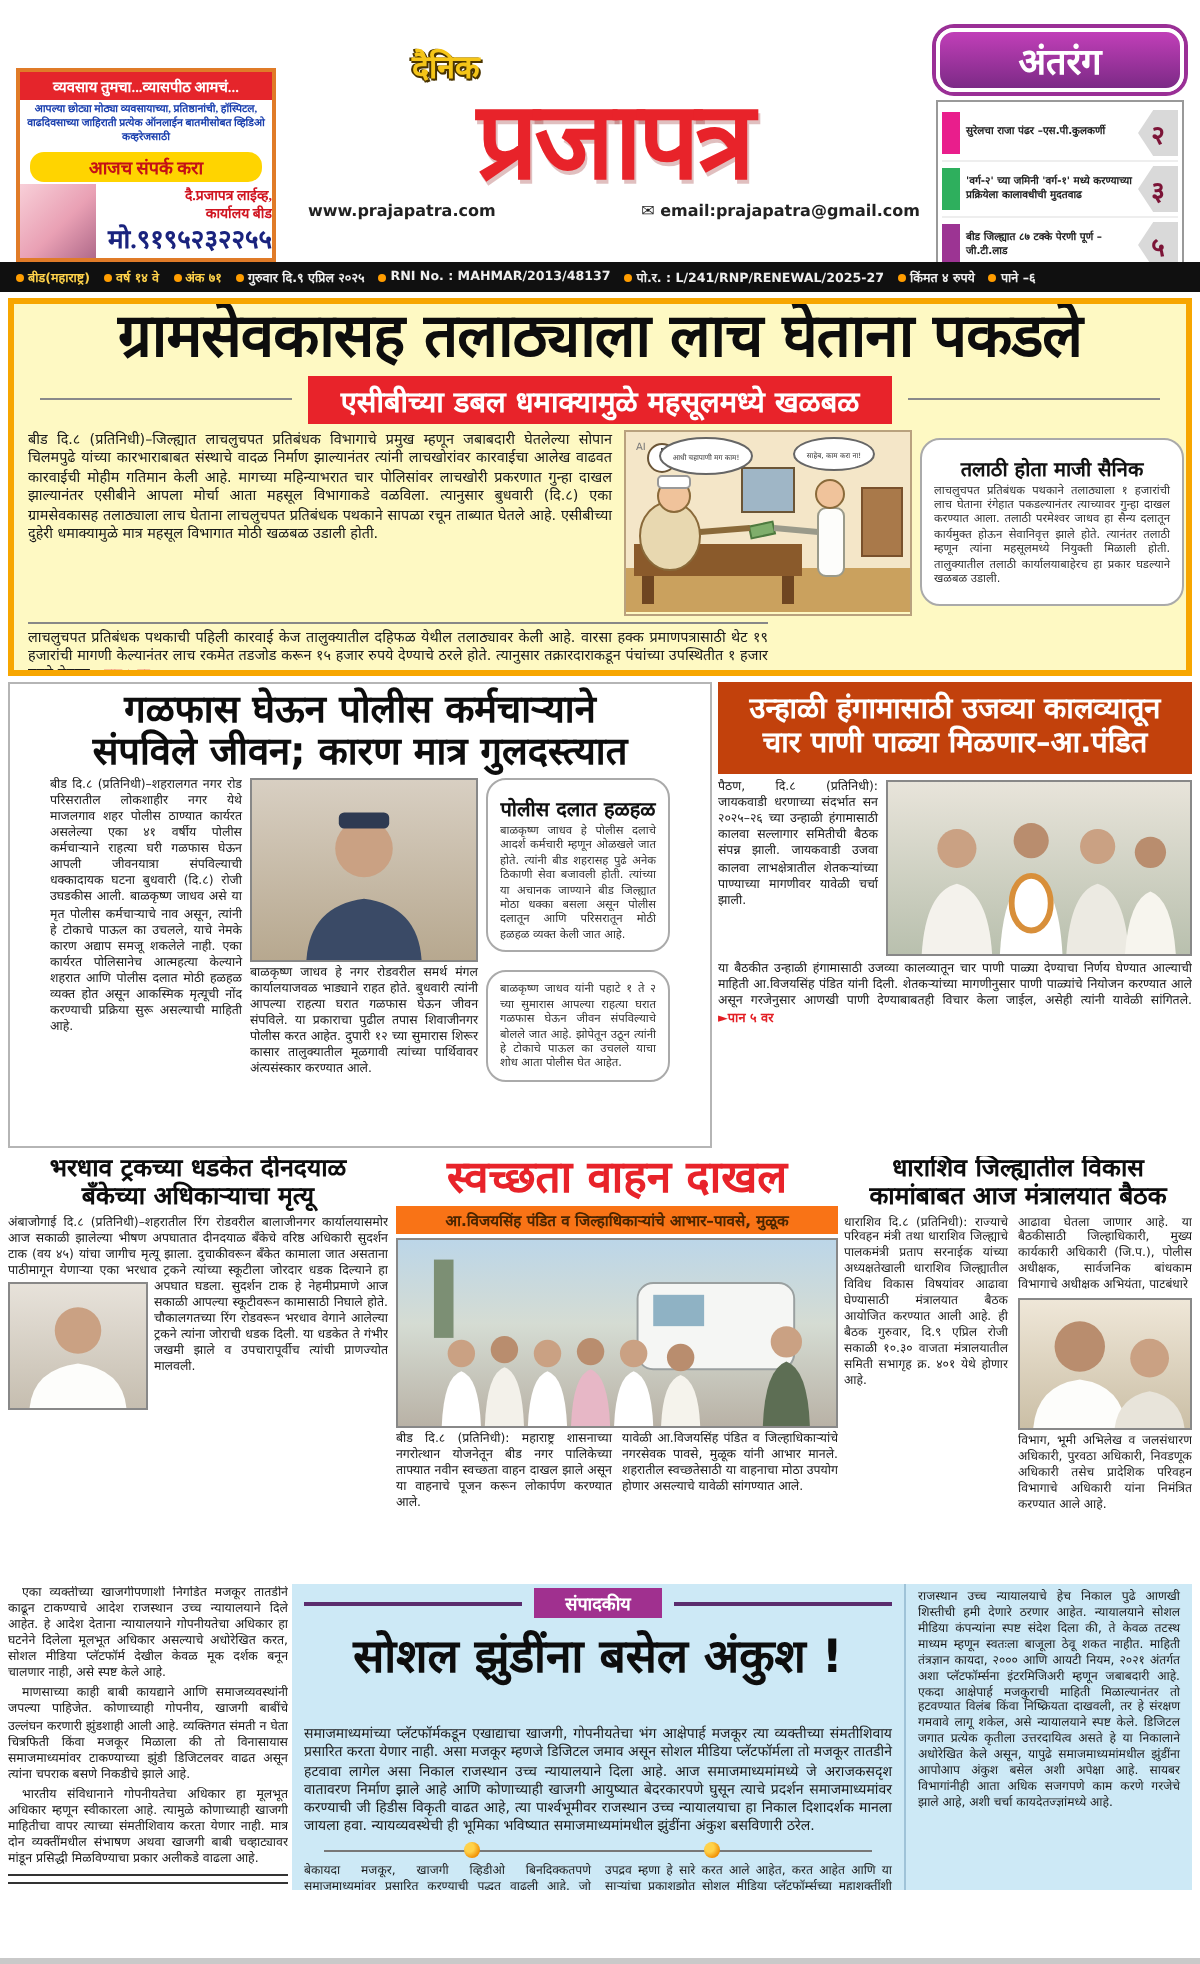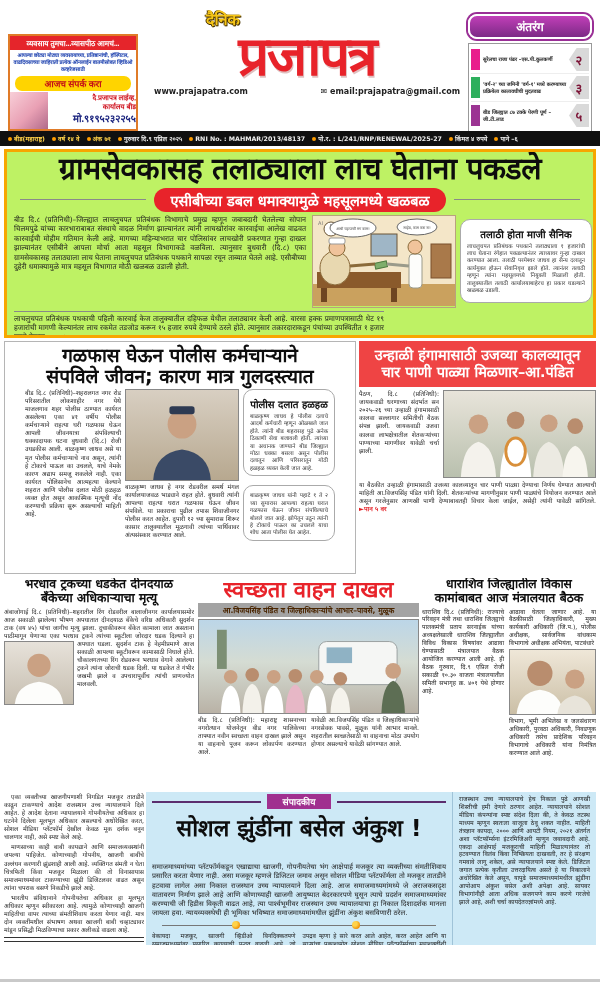--- a/index.html
+++ b/index.html
@@ -5,44 +5,44 @@
   html,body{margin:0;padding:0;background:#fff;}
   #page{width:600px;height:982px;position:relative;background:#fff;font-family:"DejaVu Sans",sans-serif;overflow:hidden;color:#1a1a1a;}
   
   .adbox{position:absolute;left:8px;top:34px;width:130px;height:97px;border:2px solid #e07b28;box-sizing:border-box;display:flex;flex-direction:column;overflow:hidden;background:#fff;font-family:Liberation Serif, serif;}
   .ad-head{background:#e5252b;color:#fff;font-size:7.4px;font-weight:bold;text-align:center;padding:2px 1px;}
   .ad-body{color:#1a3fae;font-size:5.3px;font-weight:bold;text-align:center;line-height:1.3;padding:2px 2px;}
   .ad-band{background:#ffd400;color:#c41016;font-weight:bold;font-size:9px;text-align:center;border-radius:7px;margin:1px 5px;padding:1px 0;}
   .ad-foot{flex:1;display:flex;align-items:stretch;}
   .ad-img{width:38px;background:linear-gradient(135deg,#f8cfd8,#e9a0b4 55%,#b06a8a);}
   .ad-contact{flex:1;text-align:right;font-size:7px;font-weight:bold;color:#d01420;line-height:1.3;padding-top:2px;}
-  .ad-phone{color:#1a237e;font-size:10px;}
-  .brand{position:absolute;left:148px;top:8px;width:318px;text-align:center;}
+  .ad-phone{color:#1a237e;font-size:13px;}
+  .brand{position:absolute;left:148px;top:22px;width:318px;text-align:center;}
   .brand-pre{display:block;text-align:left;padding-left:58px;font-size:16px;font-weight:bold;color:#f5c518;text-shadow:1px 1px 0 #4a3400,-1px 0 0 #4a3400,0 1px 0 #4a3400;}
   .brand-title{font-size:54px;font-weight:800;color:#e8232a;line-height:1.0;letter-spacing:-2px;text-shadow:1px 2px 0 rgba(130,0,0,.25);}
   .brand-urls{display:flex;justify-content:space-between;font-size:8px;font-weight:bold;color:#222;margin-top:3px;padding:0 6px;}
   .antarang{position:absolute;left:468px;top:14px;width:124px;}
-  .ant-title{background:linear-gradient(#c13fb8,#7c2a86);color:#fff;font-weight:bold;font-size:12px;text-align:center;border-radius:9px;padding:2px 16px;border:2px solid #fff;box-shadow:0 0 0 2px #9a2f96;}
+  .ant-title{background:linear-gradient(#c13fb8,#7c2a86);color:#fff;font-weight:bold;font-size:18px;text-align:center;border-radius:9px;padding:2px 16px;border:2px solid #fff;box-shadow:0 0 0 2px #9a2f96;}
   .ant-box{border:1px solid #999;margin-top:4px;background:#fff;padding:2px 2px;}
   .ant-item{display:flex;align-items:center;height:27px;border-bottom:1px solid #eee;}
   .ant-item:last-child{border-bottom:none;}
   .ant-sq{width:9px;height:21px;margin-right:3px;flex:none;}
   .ant-txt{flex:1;font-size:5.2px;line-height:1.3;color:#222;font-weight:bold;}
   .ant-num{flex:none;width:20px;height:23px;margin-left:2px;background:#d9d9d9;clip-path:polygon(38% 0,100% 0,100% 100%,38% 100%,0 50%);display:flex;align-items:center;justify-content:center;font-size:13px;font-weight:800;color:#7c1437;}
   
   .infobar{position:absolute;left:0;top:131px;width:600px;height:15px;background:#101010;display:flex;align-items:center;gap:7px;padding:0 8px;box-sizing:border-box;}
   .ib{display:flex;align-items:center;gap:2px;font-size:6.3px;font-weight:bold;color:#efefef;white-space:nowrap;}
   .ib .dot{width:4px;height:4px;border-radius:50%;background:#ff9d00;flex:none;}
   .ib.y b{color:#ffd24a;}
   
-  .lead{position:absolute;left:4px;top:149px;width:592px;height:189px;border:3px solid #f7a600;box-sizing:border-box;padding:2px 5px;overflow:hidden;background:#bef264;}
+  .lead{position:absolute;left:4px;top:149px;width:592px;height:189px;border:3px solid #f7a600;box-sizing:border-box;padding:2px 5px;overflow:hidden;background:#fef9c3;}
   .lead h1{margin:0;font-size:30px;text-align:center;font-weight:800;color:#0d0d0d;line-height:1.02;letter-spacing:-.5px;}
   .lead-sub{display:flex;align-items:center;gap:8px;margin:3px 8px;}
   .rule{flex:1;height:1px;background:#8a8a8a;}
-  .band{background:#e8232a;color:#fff;font-weight:bold;font-size:14.5px;padding:2px 16px;border-radius:12px;}
+  .band{background:#e8232a;color:#fff;font-weight:bold;font-size:14.5px;padding:2px 16px;}
   .lead-content{position:relative;height:93px;margin-top:2px;}
   .lead-t1{position:absolute;left:2px;top:0;width:292px;font-size:7.2px;line-height:1.33;text-align:justify;}
   .cartoon{position:absolute;left:300px;top:0;width:142px;height:91px;border:1px solid #b9a27e;}
   .lead .qbox{position:absolute;left:448px;top:4px;width:132px;height:84px;}
   .lead-b2{margin:3px 0 0 2px;width:370px;border-top:1px solid #888;padding-top:2px;font-size:7.2px;line-height:1.3;text-align:justify;}
   .jump{color:#e31e24;font-weight:bold;font-size:6.4px;white-space:nowrap;}
   
   .qbox{border:1.5px solid #aaa;border-radius:10px;padding:6px 6px 3px;position:relative;background:#fff;box-sizing:border-box;overflow:hidden;}
   .qmark{position:absolute;top:-6px;left:50%;transform:translateX(-50%);background:#fff;padding:0 5px;display:flex;align-items:center;gap:4px;}
   .qmark i{width:4px;height:4px;border-radius:50%;background:#e8232a;}
@@ -51,32 +51,32 @@
   .qtext{font-size:5.7px;line-height:1.3;text-align:justify;color:#333;}
   
   .police{position:absolute;left:4px;top:341px;width:352px;height:233px;border:1px solid #b5b5b5;box-sizing:border-box;padding:2px 20px;overflow:hidden;}
   .police h2{margin:1px 0 3px;font-size:19px;text-align:center;font-weight:800;line-height:1.08;color:#0d0d0d;}
   .police-cols{display:flex;gap:4px;}
   .pc1{width:96px;font-size:6.2px;line-height:1.3;text-align:justify;}
   .pc2{width:114px;font-size:6.2px;line-height:1.3;text-align:justify;}
   .pc3{flex:1;display:flex;flex-direction:column;gap:9px;}
   
   .canal{position:absolute;left:359px;top:341px;width:237px;height:233px;overflow:hidden;}
-  .canal-head{background:#ef4444;color:#fff;text-align:center;font-weight:800;font-size:14.5px;line-height:1.18;padding:6px 2px;margin-bottom:3px;}
+  .canal-head{background:#c2410c;color:#fff;text-align:center;font-weight:800;font-size:14.5px;line-height:1.18;padding:6px 2px;margin-bottom:3px;}
   .canal-row{display:flex;gap:4px;}
   .cc1{width:80px;font-size:6.2px;line-height:1.3;text-align:justify;}
   .canal-below{font-size:6.2px;line-height:1.3;text-align:justify;margin-top:3px;}
   
   .truck{position:absolute;left:4px;top:578px;width:190px;height:210px;overflow:hidden;}
   .truck h3,.dhara h3{margin:0 0 2px;font-size:12.3px;text-align:center;font-weight:800;line-height:1.12;color:#0d0d0d;}
   .truck-body{font-size:6.2px;line-height:1.3;text-align:justify;}
   .vehicle{position:absolute;left:198px;top:578px;width:221px;height:210px;overflow:hidden;text-align:center;}
   .v-h1{font-size:14px;font-weight:800;color:#0d0d0d;line-height:1.05;}
   .v-h2{font-size:22px;font-weight:800;color:#e8232a;line-height:1.05;}
-  .v-sub{background:#a3a3a3;font-size:7.6px;font-weight:bold;color:#4a2500;padding:2px 1px;margin:2px 0;}
+  .v-sub{background:#f97316;font-size:7.6px;font-weight:bold;color:#4a2500;padding:2px 1px;margin:2px 0;}
   .v-cols{display:flex;gap:5px;text-align:justify;font-size:6.2px;line-height:1.3;margin-top:2px;}
   .dhara{position:absolute;left:422px;top:578px;width:174px;height:210px;overflow:hidden;}
   .d-cols{display:flex;gap:5px;font-size:6.1px;line-height:1.3;text-align:justify;}
   .dc1{width:82px;}.dc2{flex:1;}
   
   .bleft{position:absolute;left:4px;top:793px;width:140px;height:182px;overflow:hidden;font-size:6.2px;line-height:1.3;text-align:justify;}
   .bleft p{margin:0 0 2px;text-indent:7px;}
   .dblrule{border-top:1px solid #333;border-bottom:1px solid #333;height:3px;margin-top:3px;}
   .edit{position:absolute;left:146px;top:792px;width:450px;height:153px;background:#cde9f6;overflow:hidden;box-sizing:border-box;}
   .e-main{display:flex;height:100%;}

